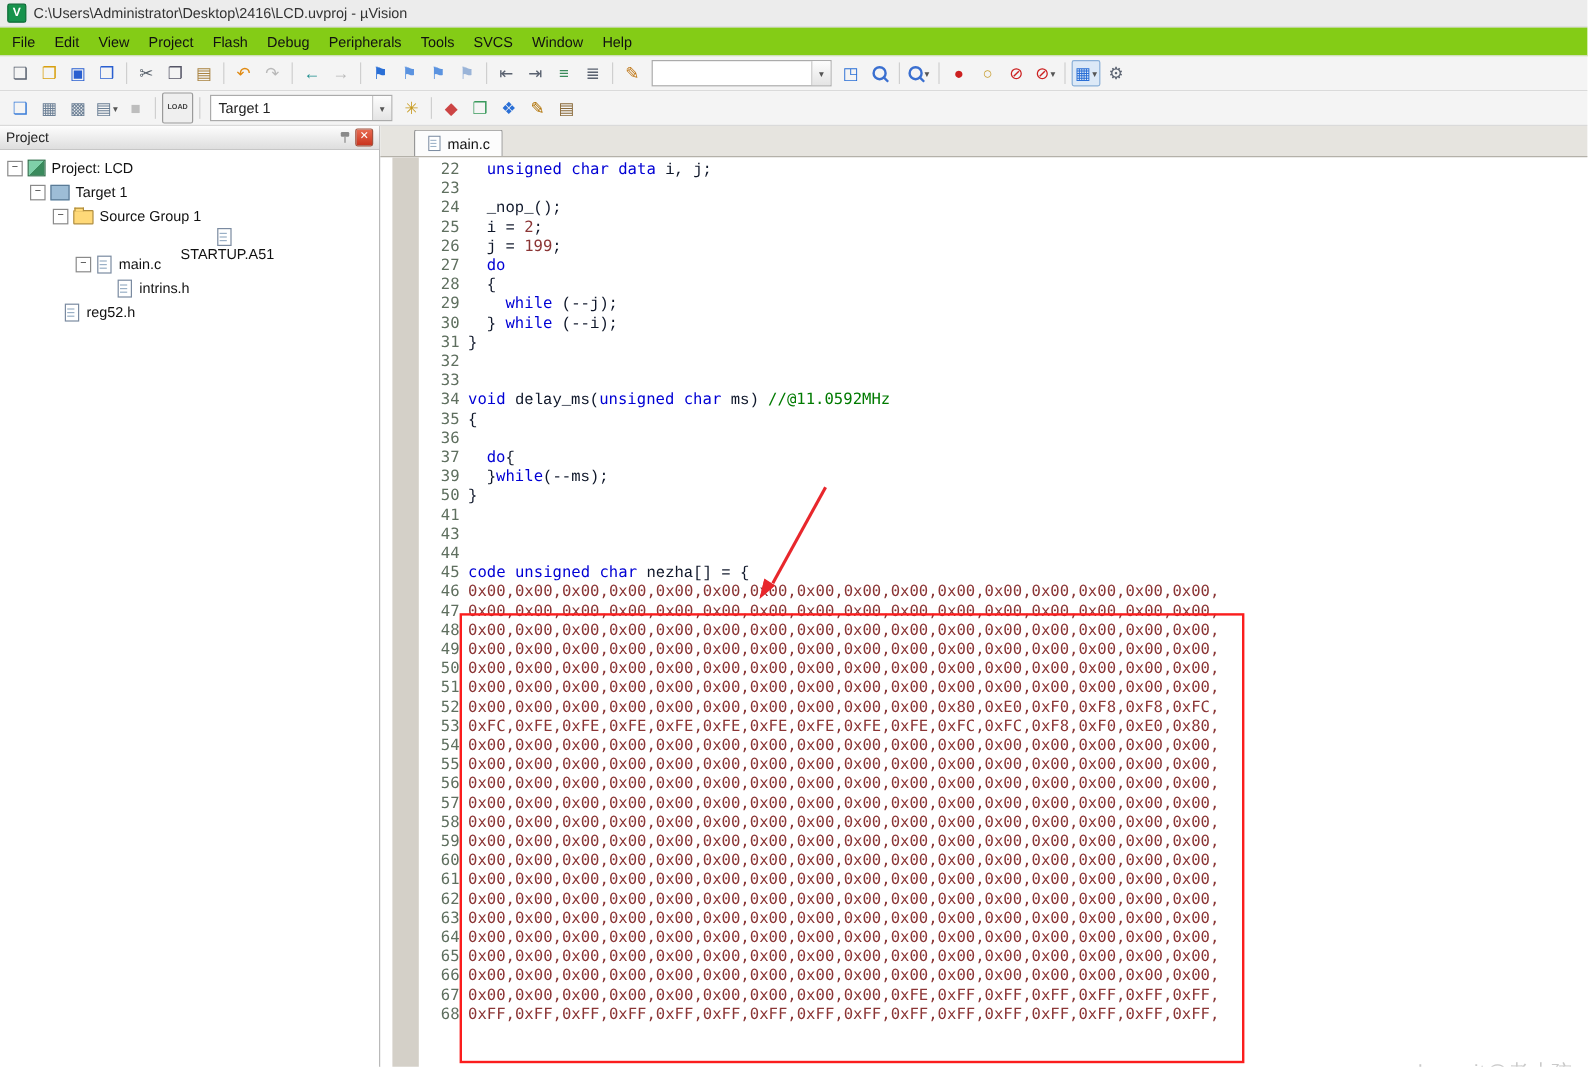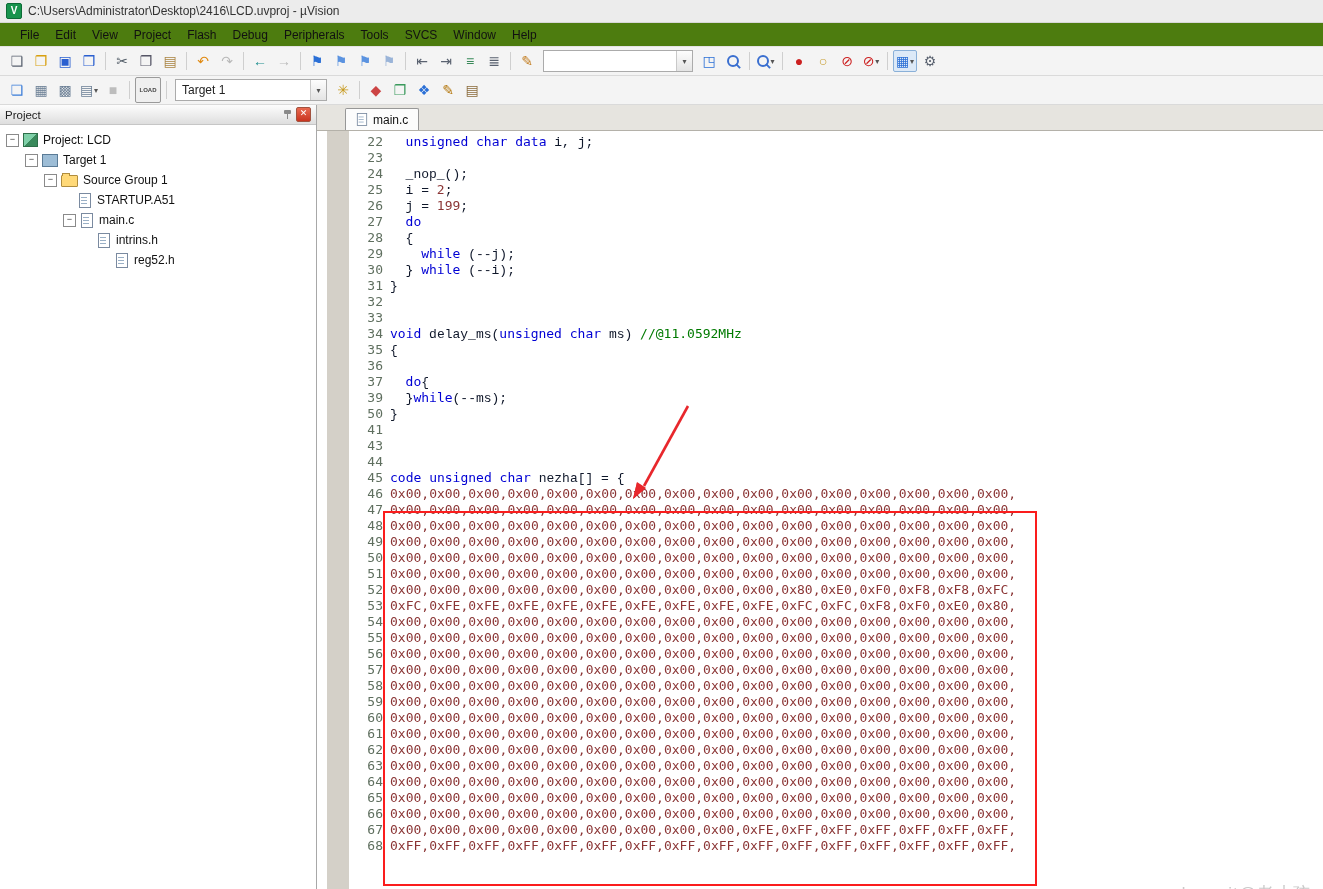--- a/index.html
+++ b/index.html
@@ -5,21 +5,21 @@
   html,body{margin:0;padding:0;}
   body{
     width:1323px;height:889px;overflow:hidden;position:relative;
     font-family:"Liberation Sans", sans-serif;background:#fff;color:#111;
     -webkit-font-smoothing:antialiased;
   }
   
   .titlebar{height:22px;background:#ececec;border-bottom:1px solid #d6d6d6;display:flex;align-items:center;padding:0 6px;font-size:12px;color:#333;}
   .appicon{width:14px;height:14px;background:#17934d;border:1px solid #0c6b36;border-radius:2px;color:#fff;font-size:10px;line-height:13px;text-align:center;margin-right:6px;font-weight:bold;}
   
-  .menubar{height:23px;background:#4d7c0f;border-bottom:1px solid #e3e3e3;display:flex;align-items:center;font-size:12px;padding-left:12px;}
+  .menubar{height:23px;background:#84cc16;border-bottom:1px solid #e3e3e3;display:flex;align-items:center;font-size:12px;padding-left:2px;}
   .mi{padding:3px 8px;cursor:default;}
   
   .toolbar{height:28px;background:#f4f4f4;border-bottom:1px solid #dadada;display:flex;align-items:center;padding:0 5px;font-size:14px;}
   .tbi{min-width:20px;height:20px;display:flex;align-items:center;justify-content:center;border-radius:2px;margin:0 1px;cursor:default;padding:0 1px;}
   .tbi.pressed{border:1px solid #8ab0d8;background:#dce9f7;}
   .tbi.load{font-size:6px;border:1px solid #9a9a9a;background:#efefef;color:#444;padding:2px 2px;font-weight:bold;letter-spacing:0;}
   .dd-arrow{font-size:8px;color:#555;margin-left:1px;}
   .sep{width:1px;height:18px;background:#cfcfcf;margin:0 4px;flex:0 0 auto;}
   .combo{height:20px;border:1px solid #ababab;background:#fff;display:flex;align-items:center;margin:0 4px;}
   .combo input{border:0;outline:0;flex:1;font-size:12px;font-family:"Liberation Sans",sans-serif;padding:0 4px;min-width:0;background:transparent;}
@@ -258,36 +258,36 @@
         <div class="trow" style="padding-left: 25px;">
           <span class="exp">−</span>
           <span class="ico-target"></span>
           <span>Target 1</span>
         </div>
         <div class="trow" style="padding-left: 44px;">
           <span class="exp">−</span>
           <span class="ico-folder"></span>
           <span>Source Group 1</span>
         </div>
-        <div class="trow" style="padding-left: 63px;">
+        <div class="trow" style="padding-left: 63px; flex-direction: column;">
           <span class="exp-spacer"></span>
           <span class="ico-file"></span>
           <span>STARTUP.A51</span>
         </div>
         <div class="trow" style="padding-left: 63px;">
           <span class="exp">−</span>
           <span class="ico-file"></span>
           <span>main.c</span>
         </div>
         <div class="trow" style="padding-left: 82px;">
           <span class="exp-spacer"></span>
           <span class="ico-file"></span>
           <span>intrins.h</span>
         </div>
-        <div class="trow" style="padding-left: 100px;">
+        <div class="trow" style="padding-left: 38px;">
           <span class="exp-spacer"></span>
           <span class="ico-file"></span>
           <span>reg52.h</span>
         </div>
       </div>
   </div>
 
   <div class="editor">
     <div class="tabbar">
       <div class="tab">

